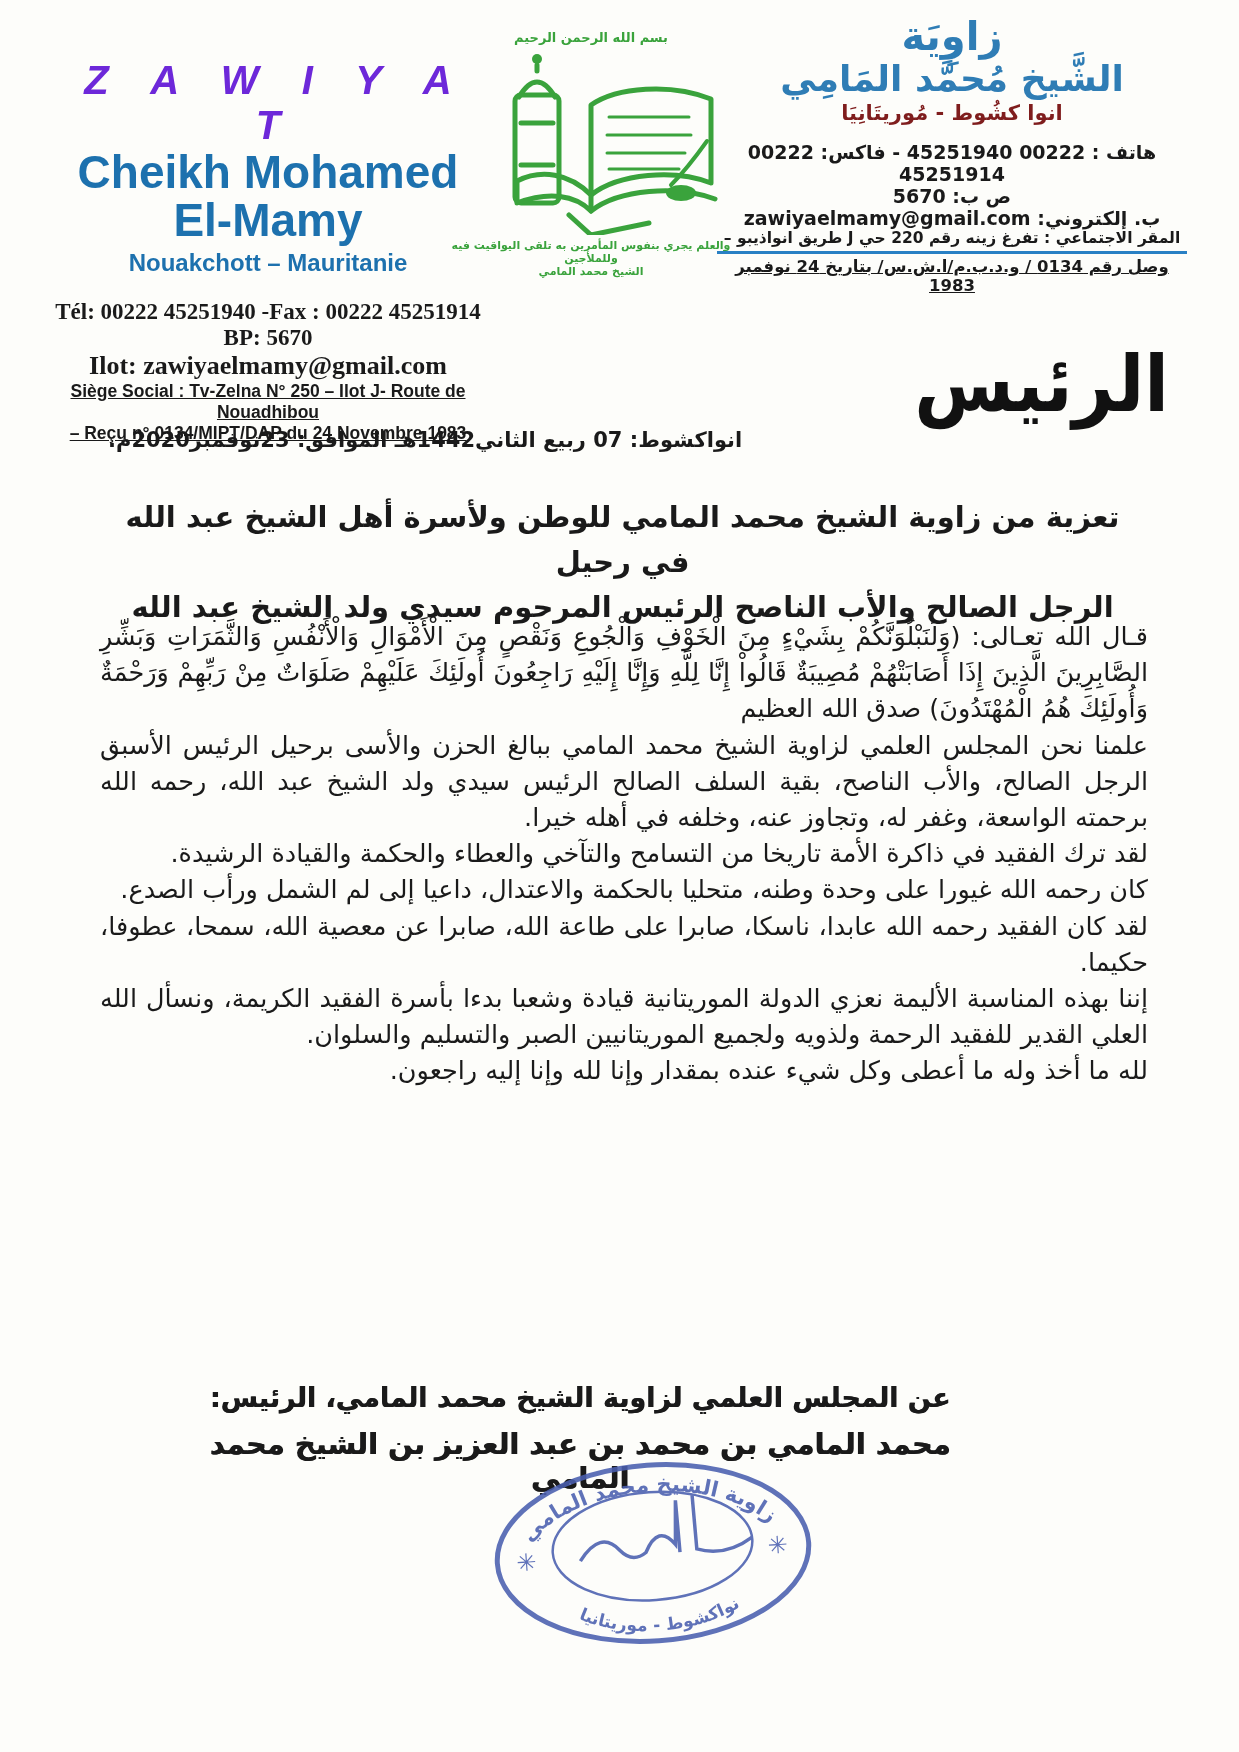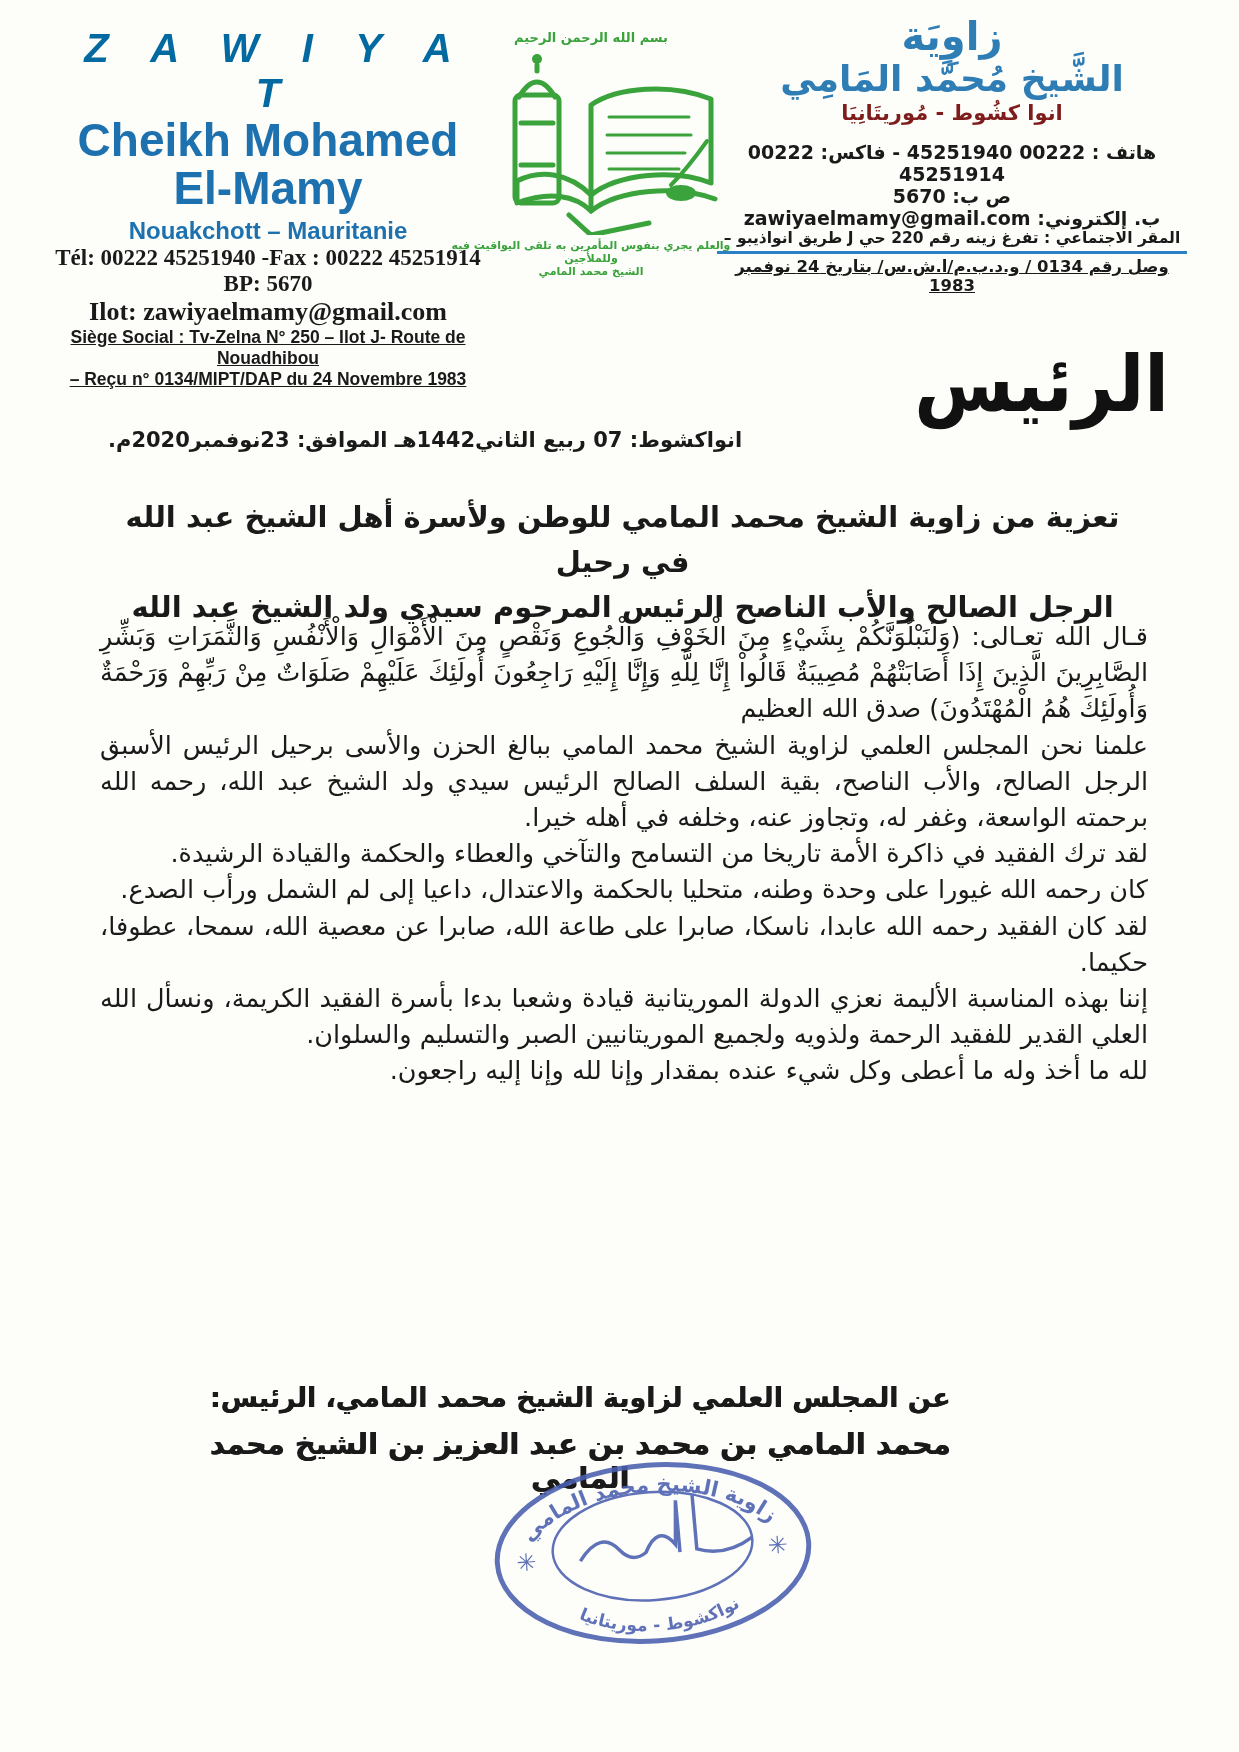--- a/index.html
+++ b/index.html
@@ -4,25 +4,25 @@
 <style>
   * { margin:0; padding:0; box-sizing:border-box; }
   html,body { background:#e8e8e4; }
   .page {
     position:relative; width:1239px; height:1752px; margin:0 auto;
     background:#fdfdfa; overflow:hidden;
     font-family:"DejaVu Sans", sans-serif; color:#1a1a1a;
   }
   
   .hdr-left { position:absolute; left:48px; top:26px; width:440px; text-align:center; }
-  .org-en1 { color:#0369a1; font-family:"Liberation Sans", sans-serif; font-weight:bold; font-style:italic;
-             font-size:40px; letter-spacing:16px; padding-left:16px;}
+  .org-en1 { color:#6d28d9; font-family:"Liberation Sans", sans-serif; font-weight:bold; font-style:italic;
+             font-size:40px; letter-spacing:16px; padding-left:16px;margin-top:32px;}
   .org-en2 { color:#1d71ae; font-family:"Liberation Sans", sans-serif; font-weight:bold; font-size:46px; line-height:1.05; }
   .org-loc { color:#1d71ae; font-family:"Liberation Sans", sans-serif; font-weight:bold; font-size:24px; margin-top:4px; }
-  .c-tel   { font-family:"Liberation Serif", serif; font-weight:bold; font-size:23px; }
+  .c-tel   { font-family:"Liberation Serif", serif; font-weight:bold; font-size:23px; margin-top:22px; }
   .c-bp    { font-family:"Liberation Serif", serif; font-weight:bold; font-size:23px; }
   .c-email { font-family:"Liberation Serif", serif; font-weight:bold; font-size:26px; }
   .c-siege, .c-recu { font-family:"Liberation Sans", sans-serif; font-weight:bold; font-size:17.5px;
              text-decoration:underline; }
   
   .emblem { position:absolute; left:446px; top:30px; width:290px; text-align:center; color:#3aa33c; }
   .emblem .ar-small { font-size:13px; font-weight:bold; direction:rtl; }
   .emblem .ar-tiny  { font-size:11px; font-weight:bold; direction:rtl; }
   
   .hdr-right { position:absolute; right:52px; top:14px; width:470px; text-align:center; direction:rtl; }

